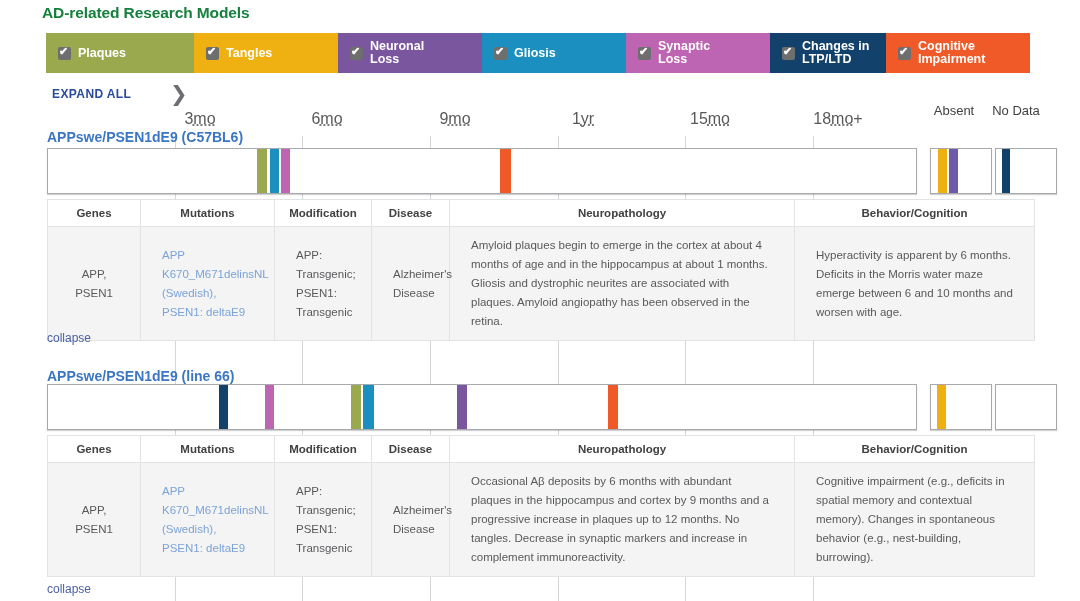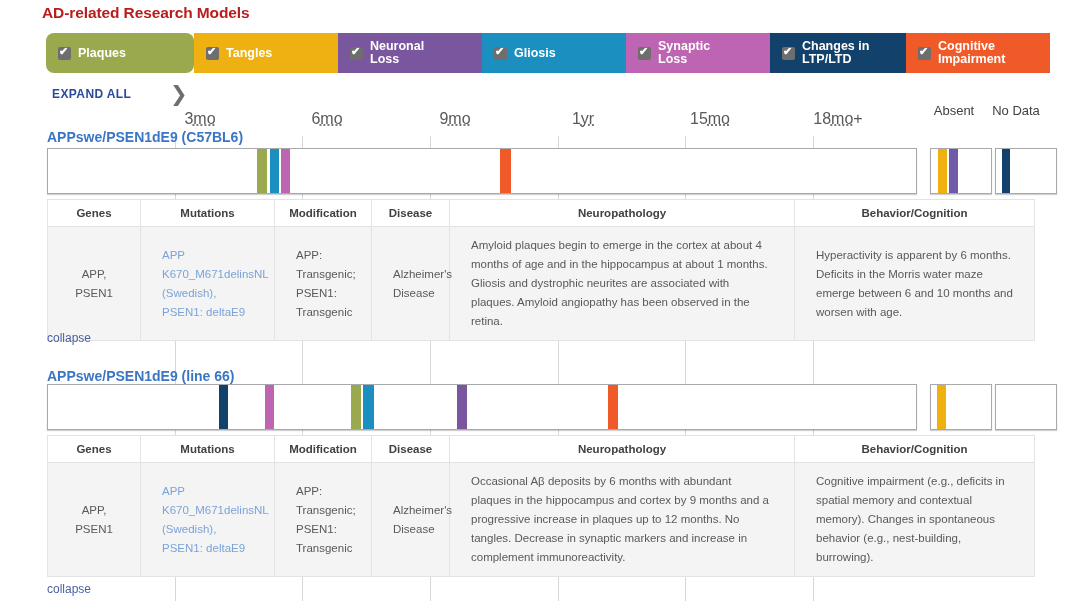--- a/index.html
+++ b/index.html
@@ -7,21 +7,21 @@
     margin: 0; padding: 0;
     width: 1080px; height: 601px;
     background: #ffffff;
     font-family: "Liberation Sans", sans-serif;
     overflow: hidden;
   }
   #page { position: relative; width: 1080px; height: 601px; }
 
   .page-title {
     position: absolute; left: 42px; top: 4px;
-    font-size: 15.5px; font-weight: bold; color: #b91c1c;
+    font-size: 15.5px; font-weight: bold; color: #15803d;
     letter-spacing: -0.1px;
   }
 
   
   .legend { position: absolute; left: 46px; top: 33px; display: flex; }
   .legend-tab {
     height: 40px; display: flex; align-items: center;
     padding: 0 10px 0 12px; color: #ffffff;
     font-size: 12.5px; font-weight: bold; line-height: 13px;
     white-space: pre-line; cursor: pointer;
@@ -95,28 +95,28 @@
   }
 </style>
 </head>
 <body>
 
 <div id="page">
 
   <div class="page-title">AD-related Research Models</div>
 
   <div class="legend" id="legend">
-      <div class="legend-tab" style="background: rgb(154, 168, 78); width: 148px; border-radius: 8px;"><span class="cbx"></span><span>Plaques</span></div>
+      <div class="legend-tab" style="background: rgb(154, 168, 78); width: 148px;"><span class="cbx"></span><span>Plaques</span></div>
       <div class="legend-tab" style="background: rgb(238, 177, 17); width: 144px;"><span class="cbx"></span><span>Tangles</span></div>
       <div class="legend-tab" style="background: rgb(122, 86, 159); width: 144px;"><span class="cbx"></span><span>Neuronal
 Loss</span></div>
       <div class="legend-tab" style="background: rgb(27, 143, 192); width: 144px;"><span class="cbx"></span><span>Gliosis</span></div>
       <div class="legend-tab" style="background: rgb(189, 100, 178); width: 144px;"><span class="cbx"></span><span>Synaptic
 Loss</span></div>
-      <div class="legend-tab" style="background: rgb(18, 65, 107); width: 136px;"><span class="cbx"></span><span>Changes in
+      <div class="legend-tab" style="background: rgb(18, 65, 107); width: 116px;"><span class="cbx"></span><span>Changes in
 LTP/LTD</span></div>
       <div class="legend-tab" style="background: rgb(240, 90, 40); width: 144px;"><span class="cbx"></span><span>Cognitive
 Impairment</span></div>
     </div>
 
   <div class="expand-all">EXPAND ALL</div>
   <div class="expand-chevron">❯</div>
 
   <div class="axis" id="axis">
       <div class="axis-tick-label" style="left: 175px;">3<span class="u">mo</span></div>

